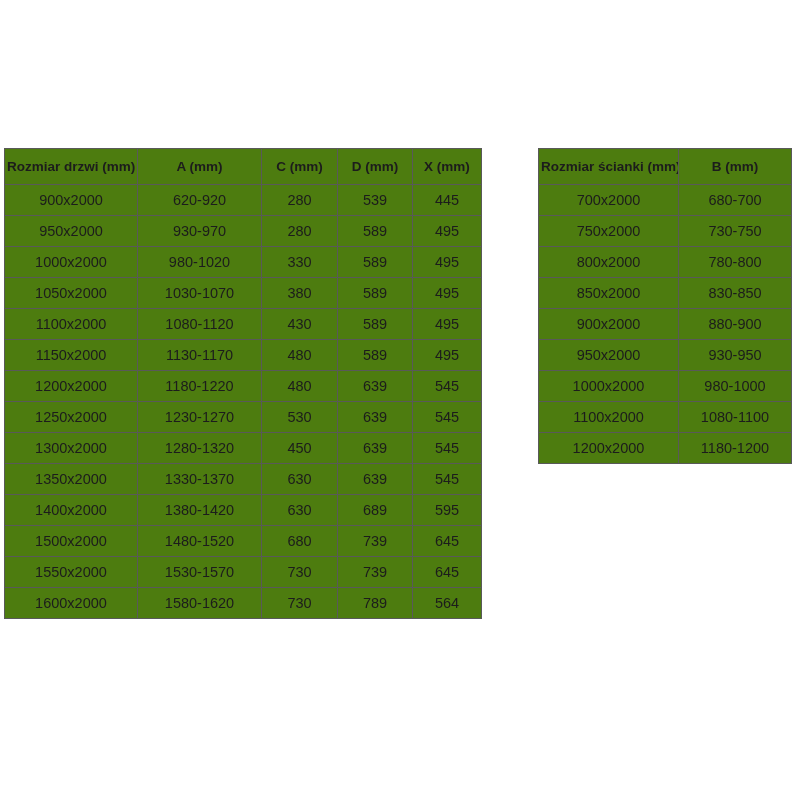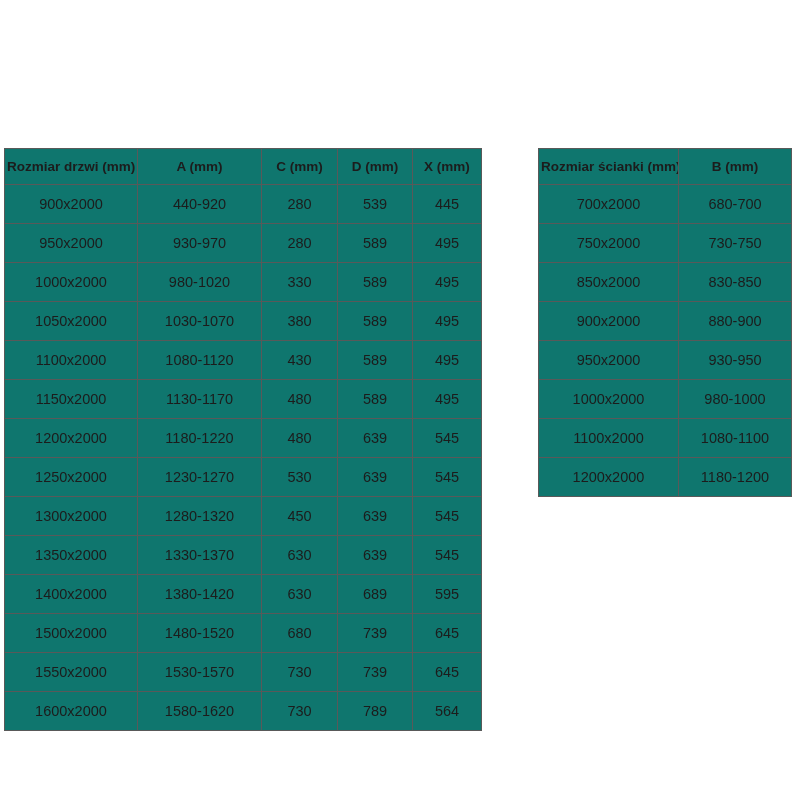--- a/index.html
+++ b/index.html
@@ -19,42 +19,42 @@
   }
   .table-wrap {
     position: absolute;
   }
   .table-wrap.doors { left: 4px; top: 148px; }
   .table-wrap.walls { left: 538px; top: 148px; }
 
   table {
     border-collapse: collapse;
     table-layout: fixed;
-    background: #0f766e;
+    background: #4d7c0f;
   }
   th, td {
     border: 1px solid #595959;
     text-align: center;
     vertical-align: middle;
     padding: 0 2px;
     white-space: nowrap;
     overflow: hidden;
   }
   th {
     font-size: 13.5px;
     font-weight: bold;
     color: #1c1c1c;
   }
   td {
     font-size: 14.5px;
     font-weight: normal;
     color: #1c1c1c;
   }
   thead tr { height: 36px; }
-  tbody tr { height: 39px; }
+  tbody tr { height: 31px; }
 
   table.doors { width: 477px; }
   table.walls { width: 253px; padding-left: 24px; }
 </style>
 </head>
 <body>
 
 <div class="page">
 
   <div class="table-wrap doors">
@@ -71,21 +71,21 @@
             <th>Rozmiar drzwi (mm)</th>
             <th>A (mm)</th>
             <th>C (mm)</th>
             <th>D (mm)</th>
             <th>X (mm)</th>
           </tr>
       </thead>
       <tbody>
           <tr>
             <td>900x2000</td>
-            <td>440-920</td>
+            <td>620-920</td>
             <td>280</td>
             <td>539</td>
             <td>445</td>
           </tr>
           <tr>
             <td>950x2000</td>
             <td>930-970</td>
             <td>280</td>
             <td>589</td>
             <td>495</td>
@@ -193,20 +193,24 @@
       <tbody>
           <tr>
             <td>700x2000</td>
             <td>680-700</td>
           </tr>
           <tr>
             <td>750x2000</td>
             <td>730-750</td>
           </tr>
           <tr>
+            <td>800x2000</td>
+            <td>780-800</td>
+          </tr>
+          <tr>
             <td>850x2000</td>
             <td>830-850</td>
           </tr>
           <tr>
             <td>900x2000</td>
             <td>880-900</td>
           </tr>
           <tr>
             <td>950x2000</td>
             <td>930-950</td>

